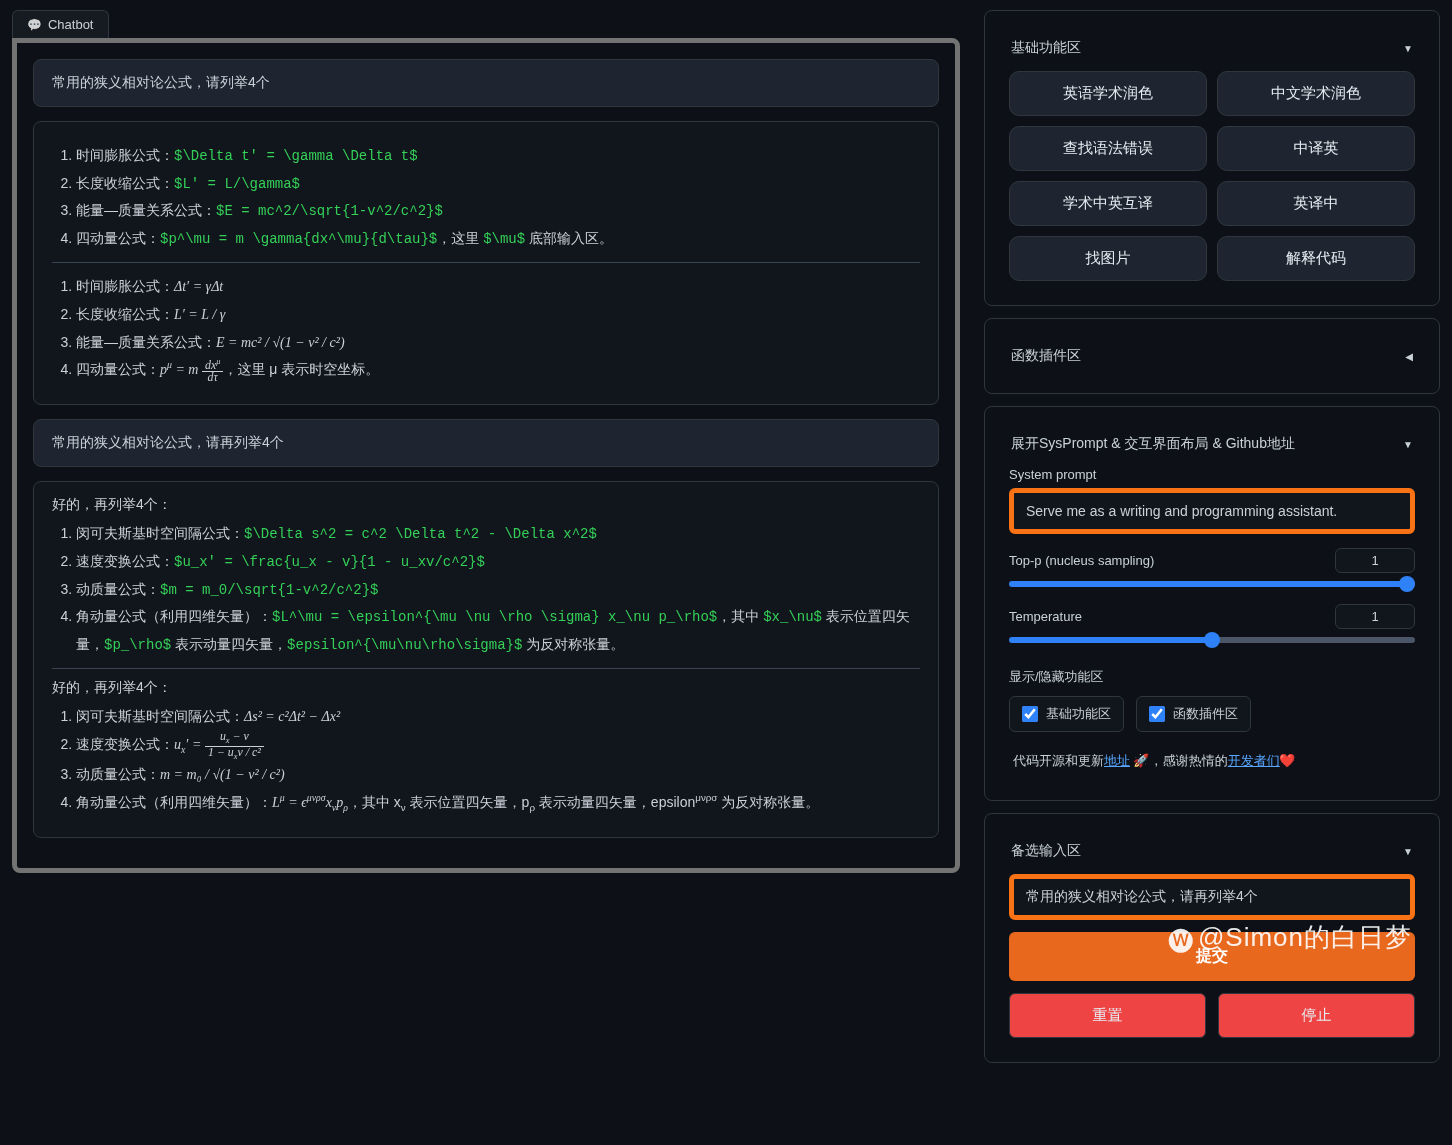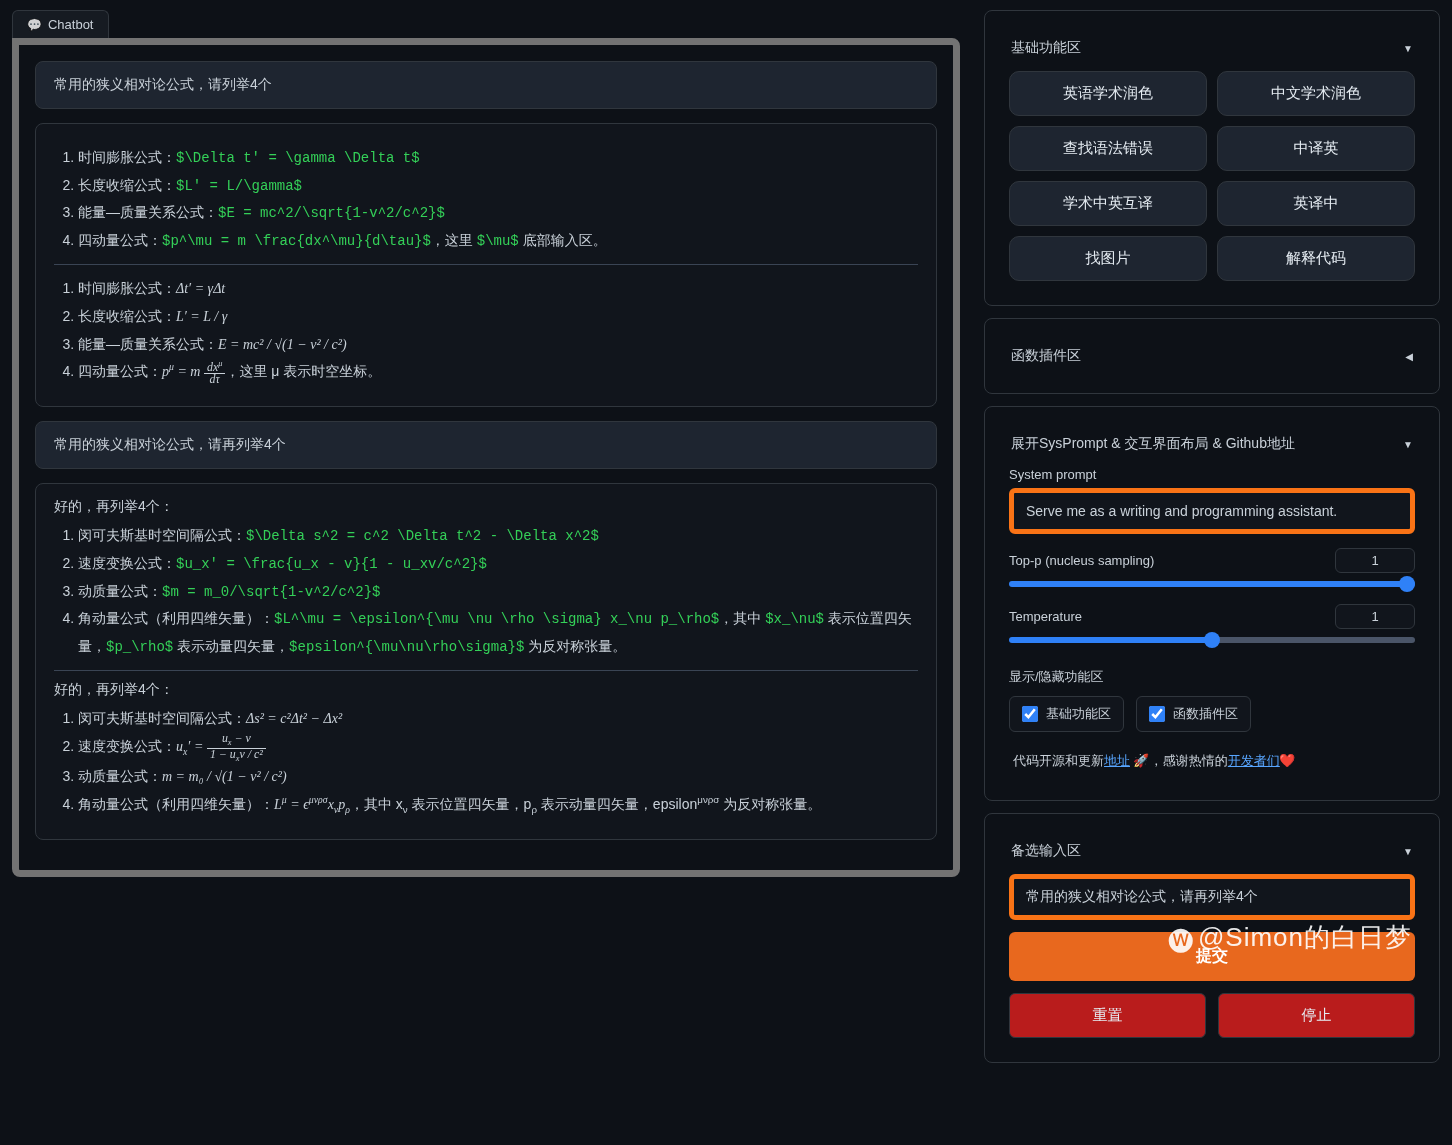--- a/index.html
+++ b/index.html
@@ -32,21 +32,21 @@
   background: #161b22;
   border: 1px solid #30363d;
   border-bottom: none;
   padding: 6px 14px;
   border-radius: 6px 6px 0 0;
   font-size: 13px;
   color: #c9d1d9;
 }
 .tab-icon { font-size: 12px; opacity: .8; }
 .chat-area {
-  border: 7px solid #737373;
+  border: 5px solid #737373;
   border-radius: 0 8px 8px 8px;
   padding: 16px;
   background: #0d1117;
 }
 .msg {
   border-radius: 8px;
   padding: 14px 18px;
   margin-bottom: 14px;
 }
 .msg.user {
@@ -156,21 +156,21 @@
   border-radius: 6px;
   padding: 14px 0;
   font-size: 16px;
   font-weight: 600;
   cursor: pointer;
   margin-top: 12px;
 }
 .action-row { display: flex; gap: 12px; margin-top: 12px; }
 .action-btn {
   flex: 1;
-  background: #b91c1c;
+  background: #ef4444;
   border: 1px solid #30363d;
   color: #e6edf3;
   border-radius: 6px;
   padding: 12px 0;
   font-size: 15px;
   cursor: pointer;
 }
 .triangle { font-size: 10px; }
 .watermark {
   position: fixed;
@@ -201,21 +201,21 @@
 
     <div class="msg user">
       <span>常用的狭义相对论公式，请列举4个</span>
     </div>
 
     <div class="msg assistant">
       <ol id="a1-raw">
           <li><span class="normal">时间膨胀公式：</span><span class="latex-green">$\Delta t' = \gamma \Delta t$</span></li>
           <li><span class="normal">长度收缩公式：</span><span class="latex-green">$L' = L/\gamma$</span></li>
           <li><span class="normal">能量—质量关系公式：</span><span class="latex-green">$E = mc^2/\sqrt{1-v^2/c^2}$</span></li>
-          <li><span class="normal">四动量公式：</span><span class="latex-green">$p^\mu = m \frac{dx^\mu}{d\tau}$</span><span class="normal">，这里 </span><span class="latex-green">$\mu$</span><span class="normal"> 底部输入区。</span></li>
+          <li><span class="normal">四动量公式：</span><span class="latex-green">$p^\mu = m \gamma{dx^\mu}{d\tau}$</span><span class="normal">，这里 </span><span class="latex-green">$\mu$</span><span class="normal"> 底部输入区。</span></li>
         </ol>
       <hr>
       <ol id="a1-math">
           <li><span class="normal">时间膨胀公式：</span><span class="math">Δt′ = γΔt</span></li>
           <li><span class="normal">长度收缩公式：</span><span class="math">L′ = L / γ</span></li>
           <li><span class="normal">能量—质量关系公式：</span><span class="math">E = mc² / √(1 − v² / c²)</span></li>
           <li><span class="normal">四动量公式：</span><span class="math">p<sup>μ</sup> = m <span class="frac"><span class="num">dx<sup>μ</sup></span><span class="den">dτ</span></span></span><span class="normal">，这里 μ 表示时空坐标。</span></li>
         </ol>
     </div>
 

